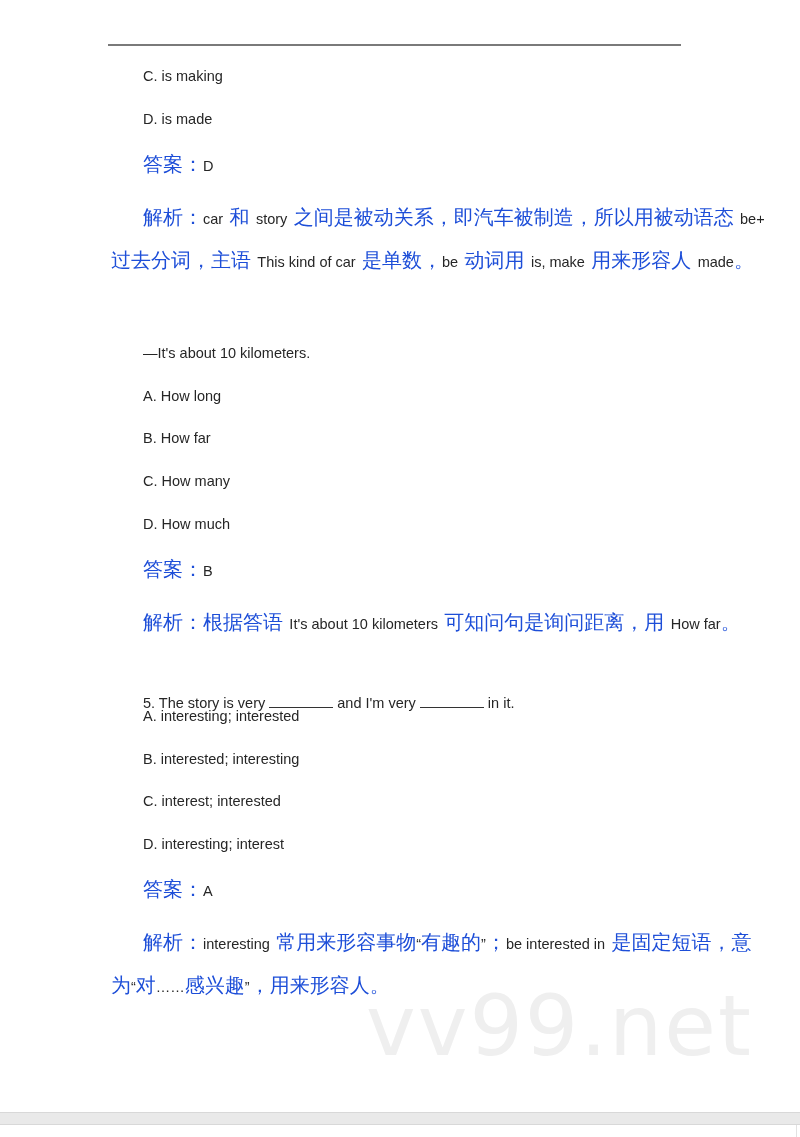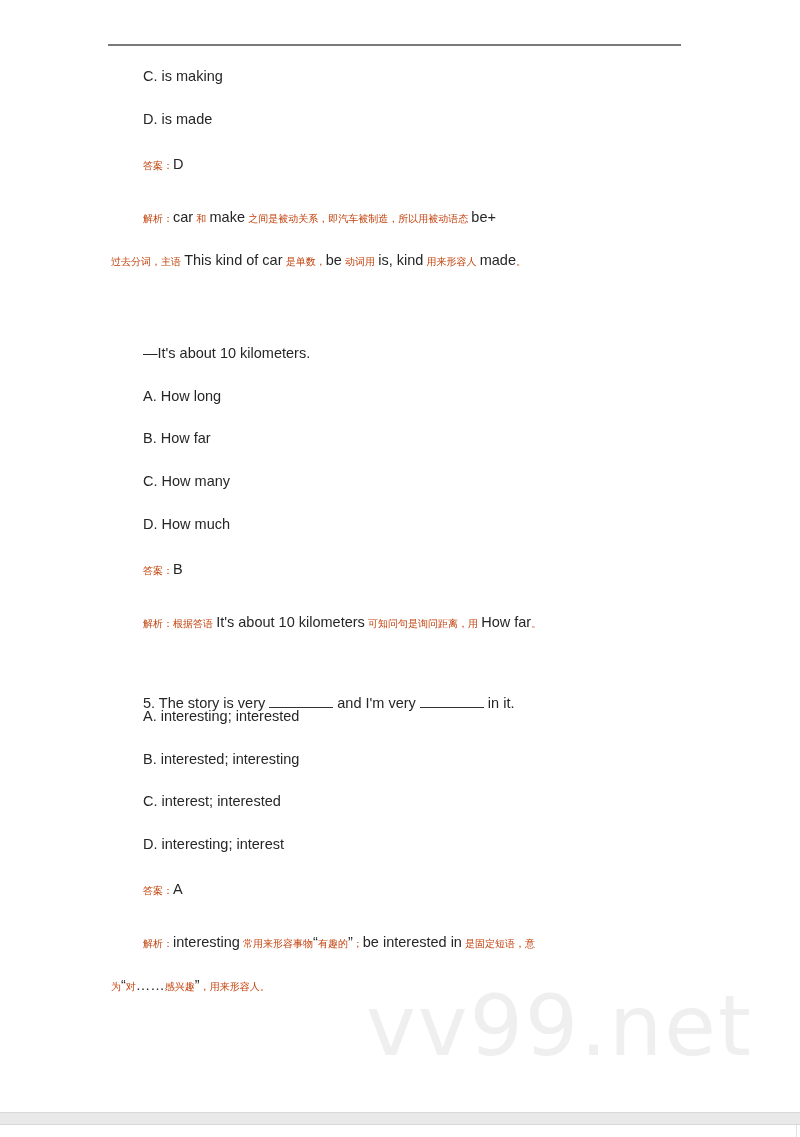--- a/index.html
+++ b/index.html
@@ -17,21 +17,21 @@
   .header-rule {
     position: absolute; left: 108px; top: 44px; width: 573px; height: 2px;
     background: #7a7a7a;
   }
   .line {
     position: absolute; left: 143px;
     font-size: 14.5px; line-height: 20px; color: #262626;
     white-space: nowrap;
   }
   .line.full { left: 111px; }
-  .zh { color: #c2410c; font-family: "DejaVu Serif", "Liberation Serif", serif; font-size: 10px; }
+  .zh { color: #1d4ed8; font-family: "DejaVu Serif", "Liberation Serif", serif; font-size: 20px; }
   .blank {
     display: inline-block; border-bottom: 1px solid #333; height: 13px;
     vertical-align: baseline;
   }
   .watermark {
     position: absolute; left: 366px; top: 984px;
     font-family: "DejaVu Sans", "Liberation Sans", sans-serif;
     font-weight: normal; font-size: 84px; letter-spacing: 2px;
     color: #efefef; line-height: 1; white-space: nowrap;
   }
@@ -50,24 +50,24 @@
 
 <div class="page">
   <div class="header-rule"></div>
 
   <div class="line" style="top:66px">C. is making</div>
   <div class="line" style="top:109px">D. is made</div>
   <div class="line" style="top:154px">
     <span class="zh">答案：</span><span>D</span>
   </div>
   <div class="line" style="top:207px">
-    <span class="zh">解析：</span><span class="rich"><span>car</span><span class="zh"> 和 </span><span>make</span><span class="zh"> 之间是被动关系，即汽车被制造，所以用被动语态 </span><span> be+</span></span>
+    <span class="zh">解析：</span><span class="rich"><span>car</span><span class="zh"> 和 </span><span>story</span><span class="zh"> 之间是被动关系，即汽车被制造，所以用被动语态 </span><span> be+</span></span>
   </div>
   <div class="line full" style="top:250px">
-    <span class="rich"><span class="zh">过去分词，主语 </span><span>This kind of car</span><span class="zh"> 是单数，</span><span>be</span><span class="zh"> 动词用 </span><span>is, kind</span><span class="zh"> 用来形容人 </span><span>made</span><span class="zh">。</span></span>
+    <span class="rich"><span class="zh">过去分词，主语 </span><span>This kind of car</span><span class="zh"> 是单数，</span><span>be</span><span class="zh"> 动词用 </span><span>is, make</span><span class="zh"> 用来形容人 </span><span>made</span><span class="zh">。</span></span>
   </div>
 
   <div class="line" style="top:343px">—It's about 10 kilometers.</div>
   <div class="line" style="top:386px">A. How long</div>
   <div class="line" style="top:428px">B. How far</div>
   <div class="line" style="top:471px">C. How many</div>
   <div class="line" style="top:514px">D. How much</div>
   <div class="line" style="top:559px">
     <span class="zh">答案：</span><span>B</span>
   </div>

